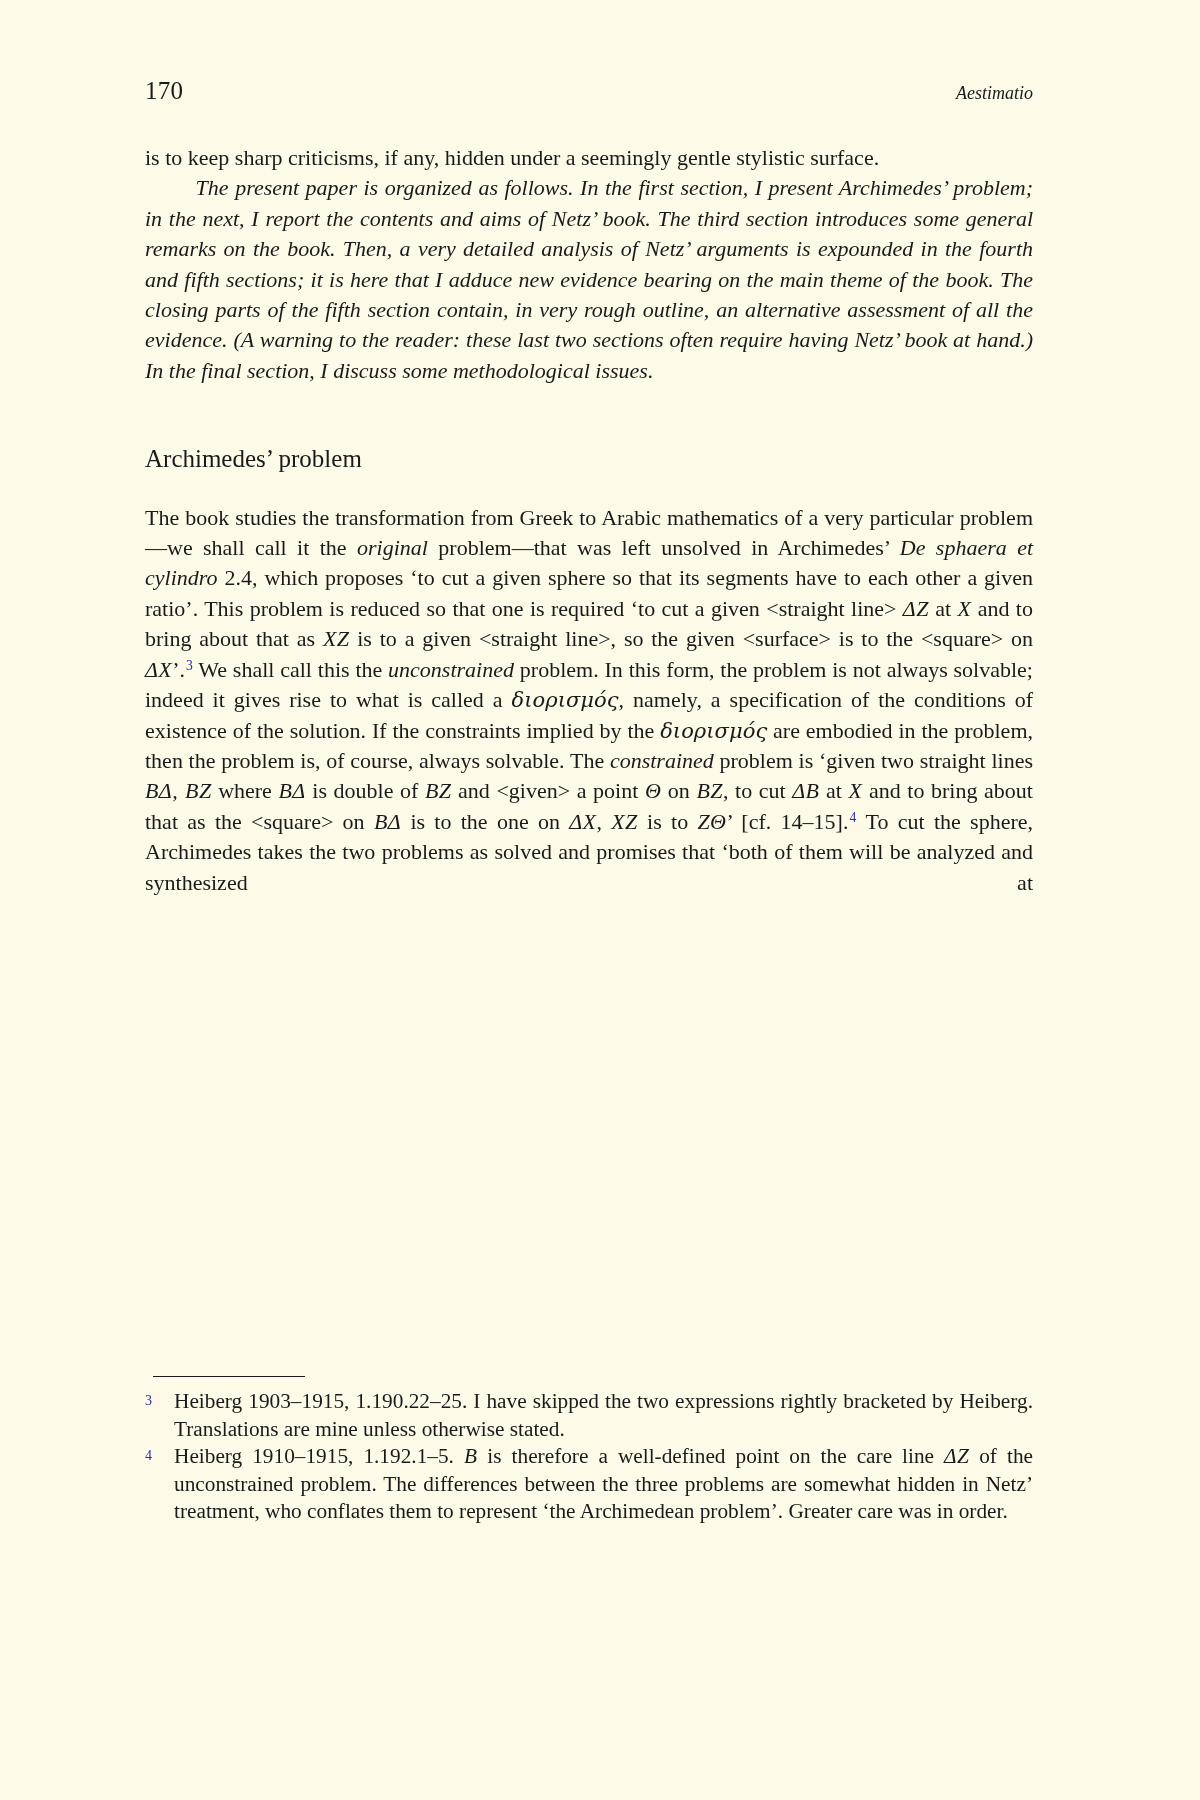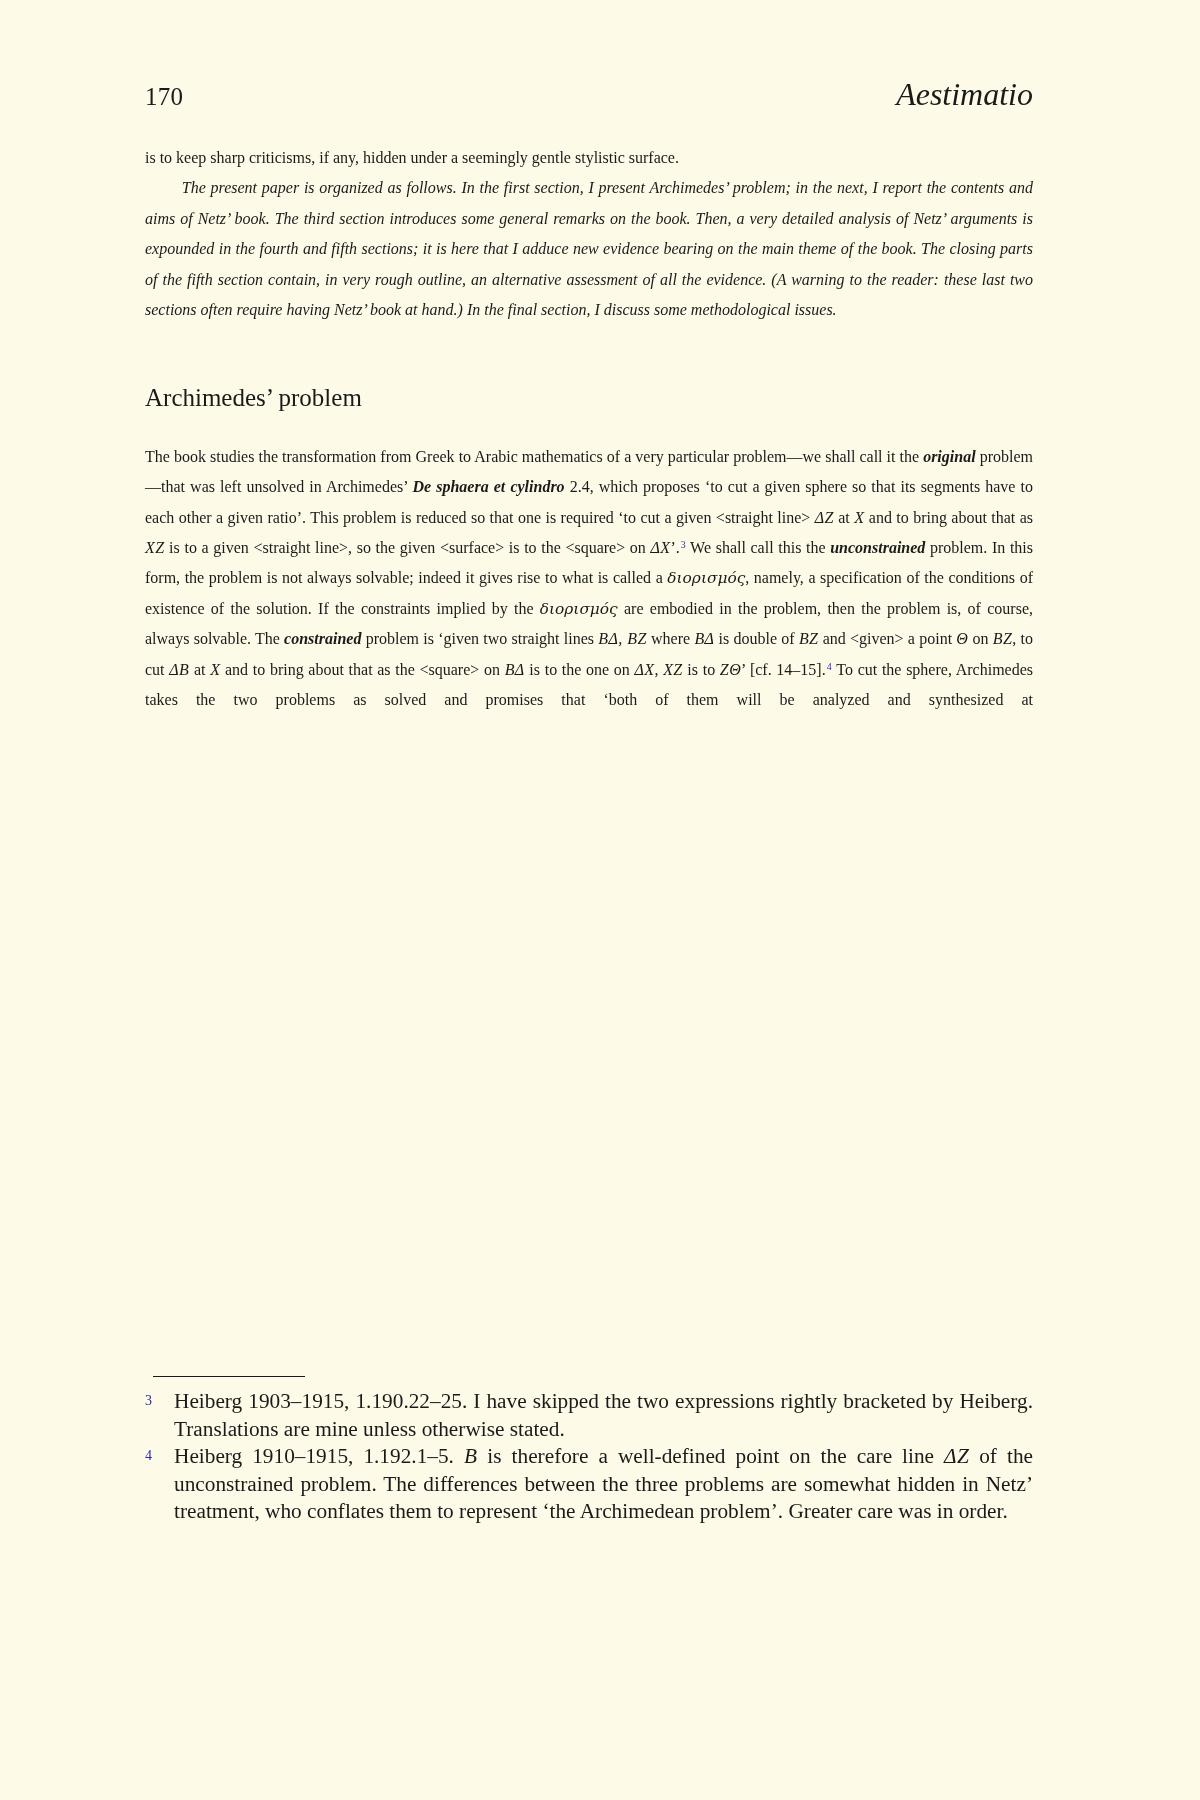--- a/index.html
+++ b/index.html
@@ -30,32 +30,32 @@
     justify-content: space-between;
     align-items: baseline;
     font-size: 25px;
     line-height: 1;
   }
   .runhead .folio {
     letter-spacing: 0.2px;
   }
   .runhead .journal {
     font-style: italic;
-    font-size: 32px;
+    font-size: 18px;
   }
   
   .textblock {
     position: absolute;
     top: 143px;
     left: 145px;
     width: 888px;
   }
   p.body {
     margin: 0;
-    font-size: 16px;
+    font-size: 22px;
     line-height: 30.4px;
     text-align: justify;
     text-justify: inter-word;
     hyphens: manual;
     -webkit-hyphens: manual;
   }
   p.body.indent {
     text-indent: 2.3em;
     font-style: italic;
   }
@@ -67,21 +67,21 @@
   .sec-heading {
     margin: 0;
     font-size: 25px;
     line-height: 30.4px;
     font-weight: normal;
     text-align: left;
   }
   .gap-before-heading { height: 58px; }
   .gap-after-heading  { height: 28px; }
 
-  i, .it { font-style: italic; font-weight: bold; }
+  i, .it { font-style: italic; }
   .math {
     font-style: italic;
     font-family: "Liberation Serif", "DejaVu Serif", serif;
     letter-spacing: 0.4px;
   }
   .gk {
     font-style: italic;
     font-family: "DejaVu Serif", "Liberation Serif", serif;
     font-size: 0.96em;
   }

